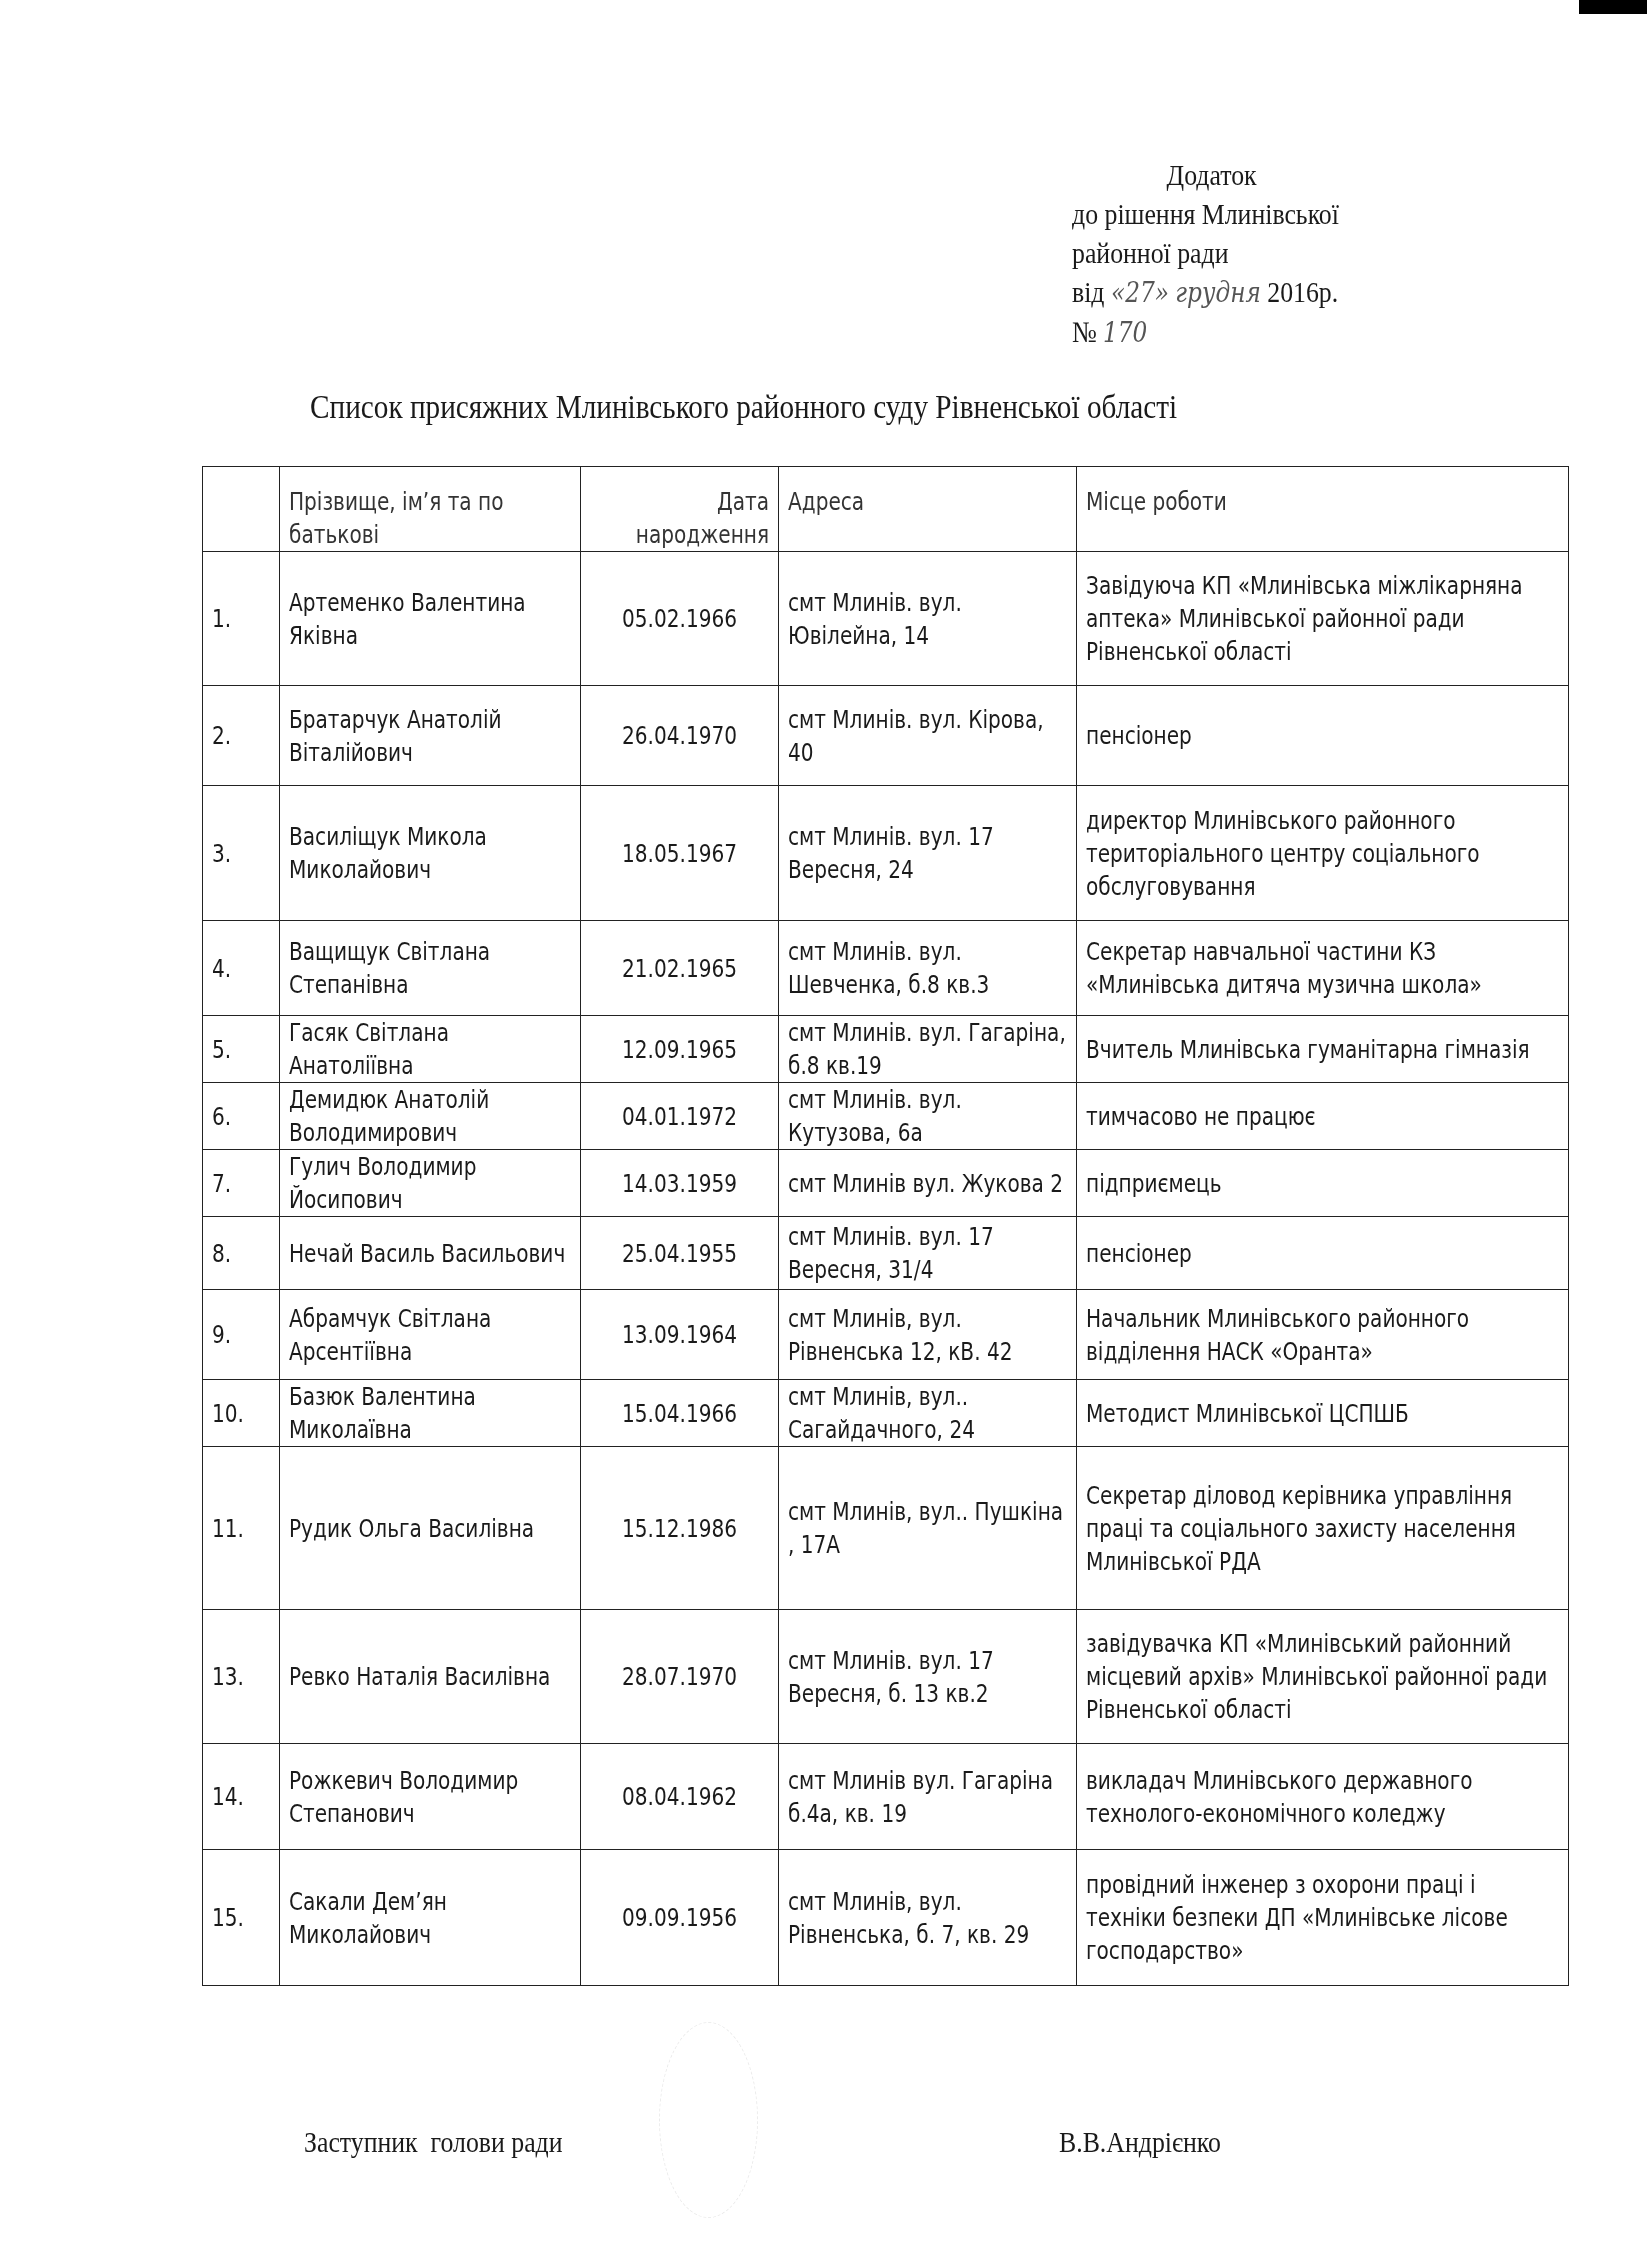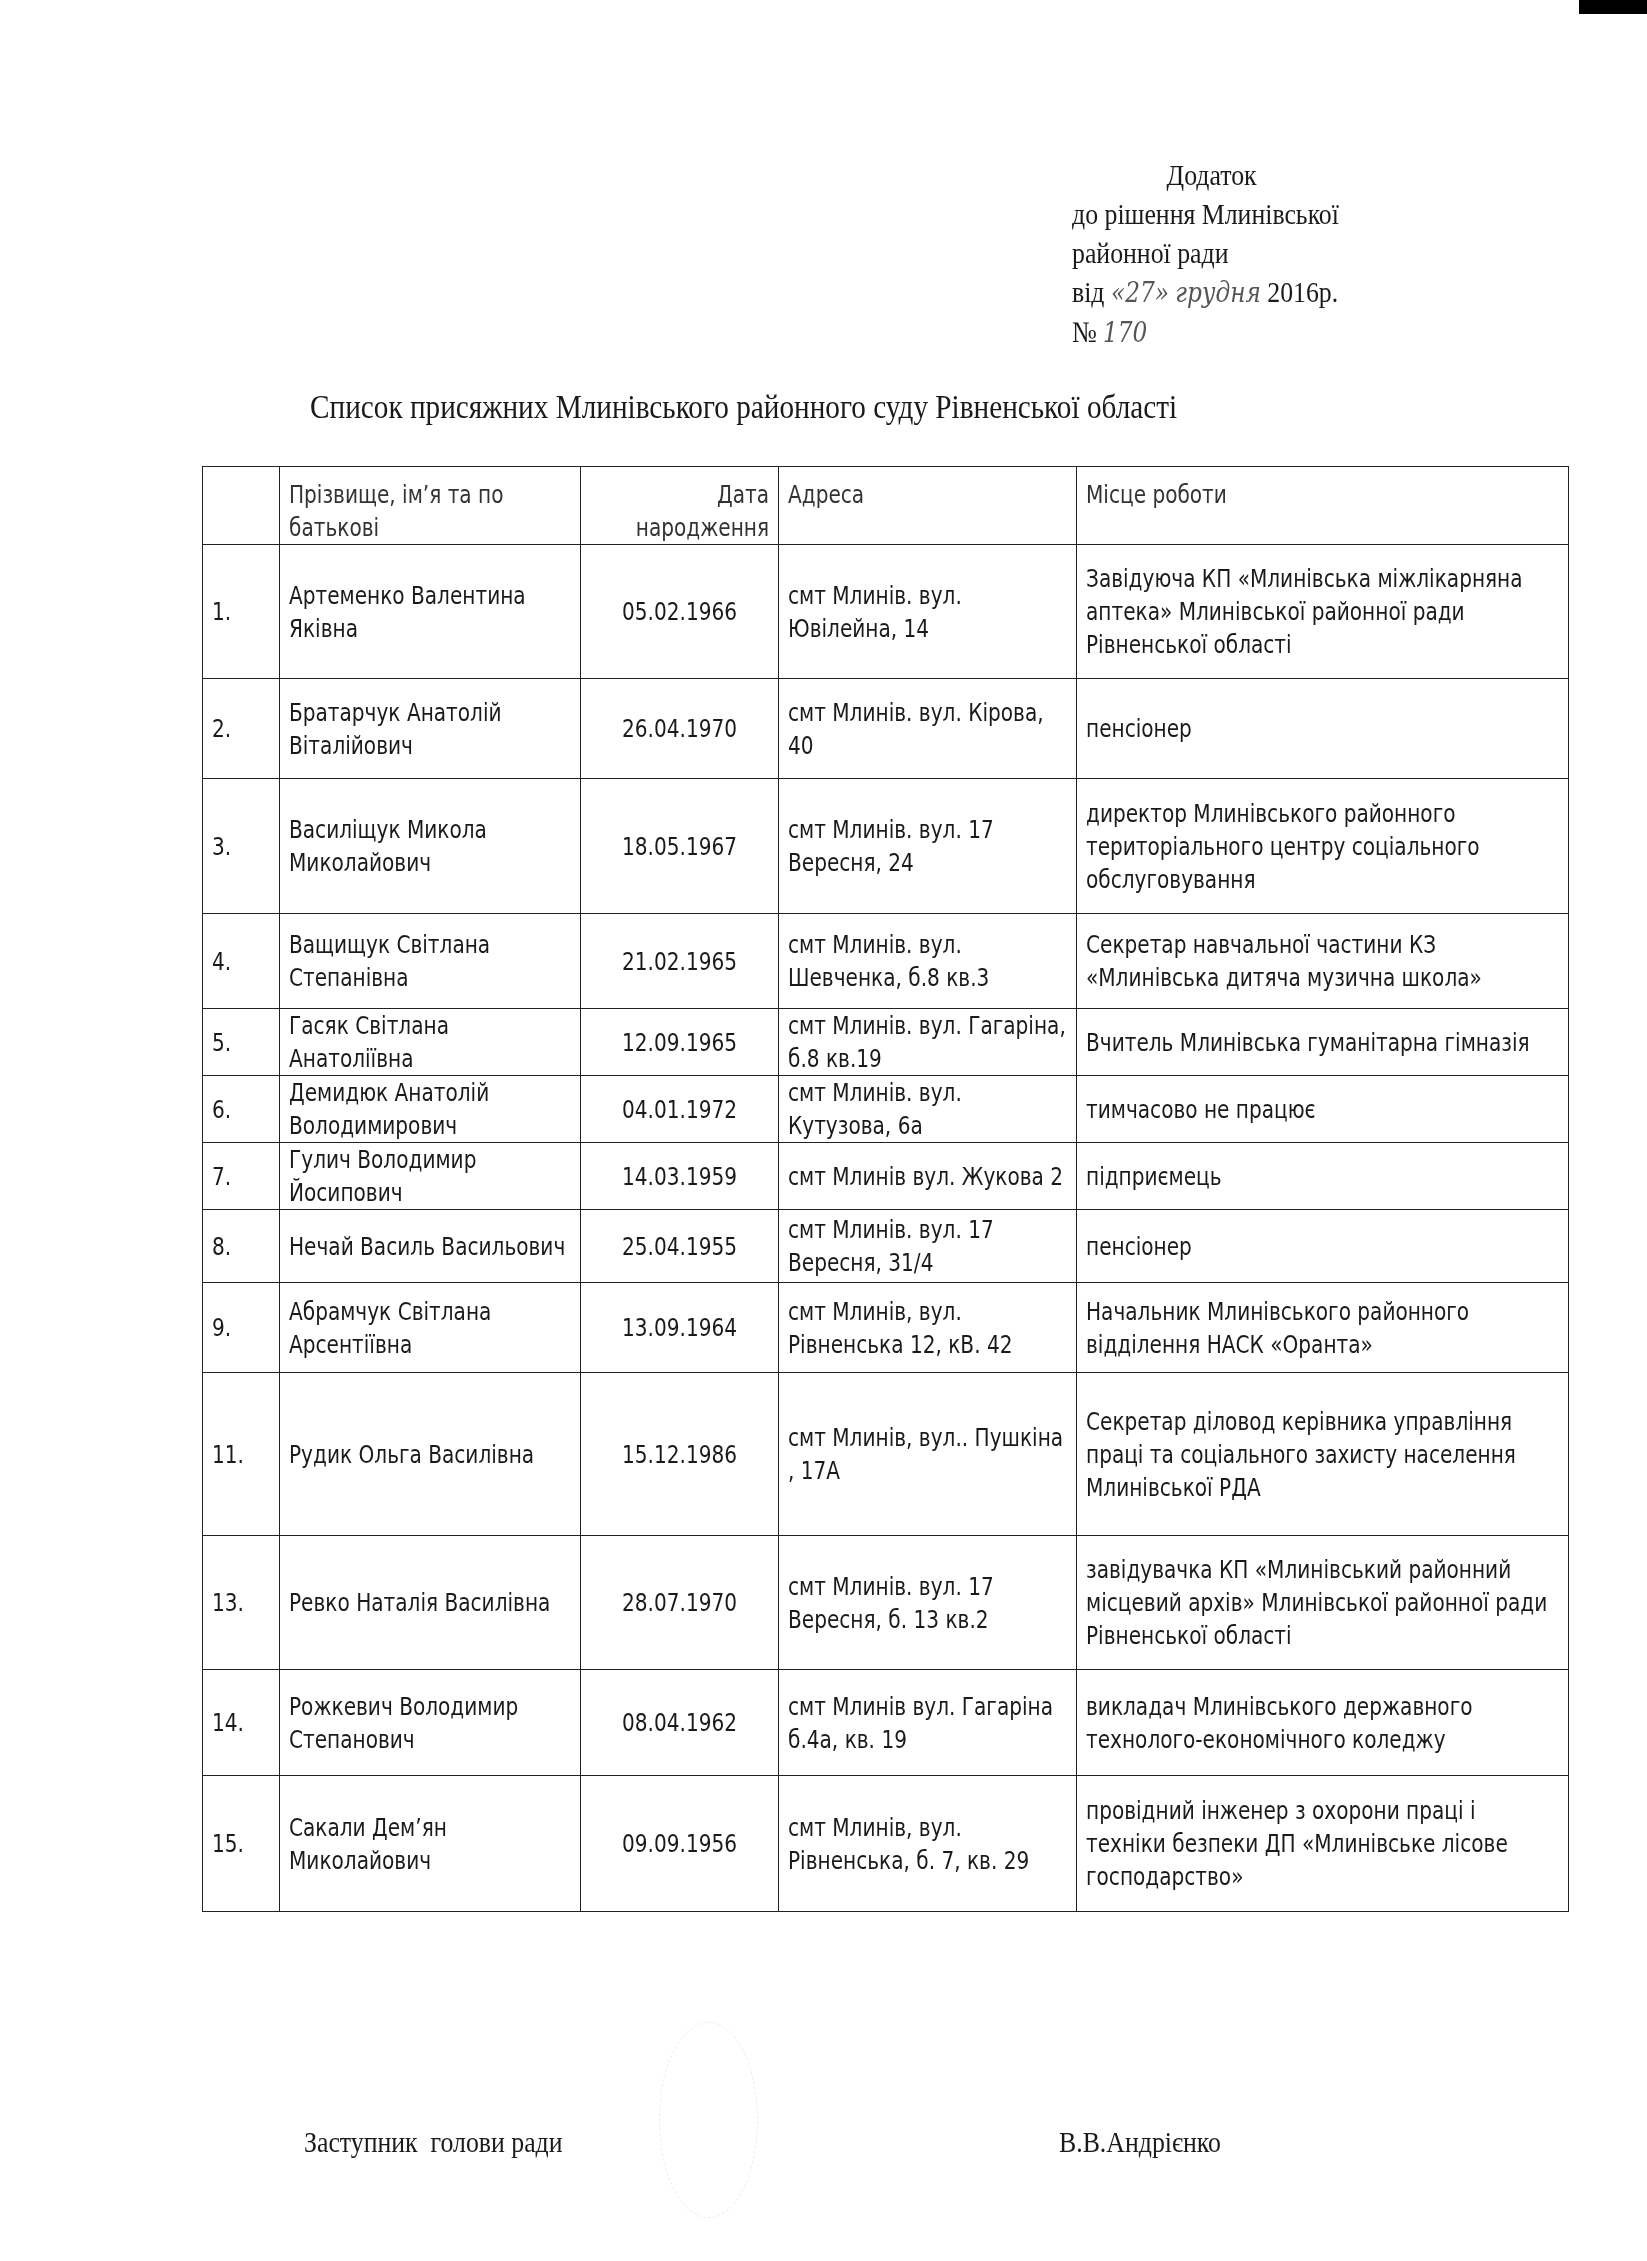--- a/index.html
+++ b/index.html
@@ -4,21 +4,21 @@
 <style>
   html,body{margin:0;padding:0;background:#ffffff;}
   body{width:1647px;height:2261px;position:relative;overflow:hidden;color:#111;}
   .blackmark{position:absolute;left:1579px;top:0;width:68px;height:14px;background:#000;}
   .appendix{position:absolute;left:1072px;top:155px;font-family:"Liberation Serif","DejaVu Serif",serif;font-size:30px;line-height:39px;color:#1a1a1a;transform:scaleX(0.86);transform-origin:left top;}
   .appendix .l0{padding-left:110px;}
   .appendix .hw{display:inline-block;font-family:"DejaVu Serif",serif;font-style:italic;color:#555;font-size:27px;}
   .title{position:absolute;left:310px;top:388px;font-family:"Liberation Serif","DejaVu Serif",serif;font-size:34px;color:#1a1a1a;white-space:nowrap;transform:scaleX(0.86);transform-origin:left top;}
   table{position:absolute;left:202px;top:466px;border-collapse:collapse;table-layout:fixed;font-family:"DejaVu Sans","Liberation Sans",sans-serif;font-size:24.5px;line-height:33px;color:#1a1a1a;}
   td,th{border:1.3px solid #222;vertical-align:middle;padding:0 9px;font-weight:normal;text-align:left;}
-  th{vertical-align:top;padding-top:11px;color:#333;}
+  th{vertical-align:top;padding-top:18px;color:#333;}
   .c0{width:58px;}
   .c1{width:282px;}
   .c2{width:179px;text-align:center;}
   .c3{width:279px;}
   .c4{width:473px;}
   .num{text-align:left;}
   .cellwrap{transform:scaleX(0.82);transform-origin:left center;width:122%;}
   th .cellwrap{transform-origin:left top;}
   .c2 .cellwrap{transform-origin:center center;width:100%;}
   .sign-left{position:absolute;left:304px;top:2125px;font-family:"Liberation Serif","DejaVu Serif",serif;font-size:30px;color:#1a1a1a;transform:scaleX(0.86);transform-origin:left top;white-space:pre;}
@@ -215,20 +215,37 @@
     <td class="c2">
           <div class="cellwrap">13.09.1964</div>
         </td>
     <td class="c3">
           <div class="cellwrap">смт Млинів, вул. Рівненська 12, кВ. 42</div>
         </td>
     <td class="c4">
           <div class="cellwrap">Начальник Млинівського районного відділення НАСК «Оранта»</div>
         </td>
   </tr>
+      <tr style="height: 59px;">
+    <td class="c0 num">
+          <div class="cellwrap">10.</div>
+        </td>
+    <td class="c1">
+          <div class="cellwrap">Базюк Валентина Миколаївна</div>
+        </td>
+    <td class="c2">
+          <div class="cellwrap">15.04.1966</div>
+        </td>
+    <td class="c3">
+          <div class="cellwrap">смт Млинів, вул.. Сагайдачного, 24</div>
+        </td>
+    <td class="c4">
+          <div class="cellwrap">Методист Млинівської ЦСПШБ</div>
+        </td>
+  </tr>
       <tr style="height: 163px;">
     <td class="c0 num">
           <div class="cellwrap">11.</div>
         </td>
     <td class="c1">
           <div class="cellwrap">Рудик Ольга Василівна</div>
         </td>
     <td class="c2">
           <div class="cellwrap">15.12.1986</div>
         </td>

